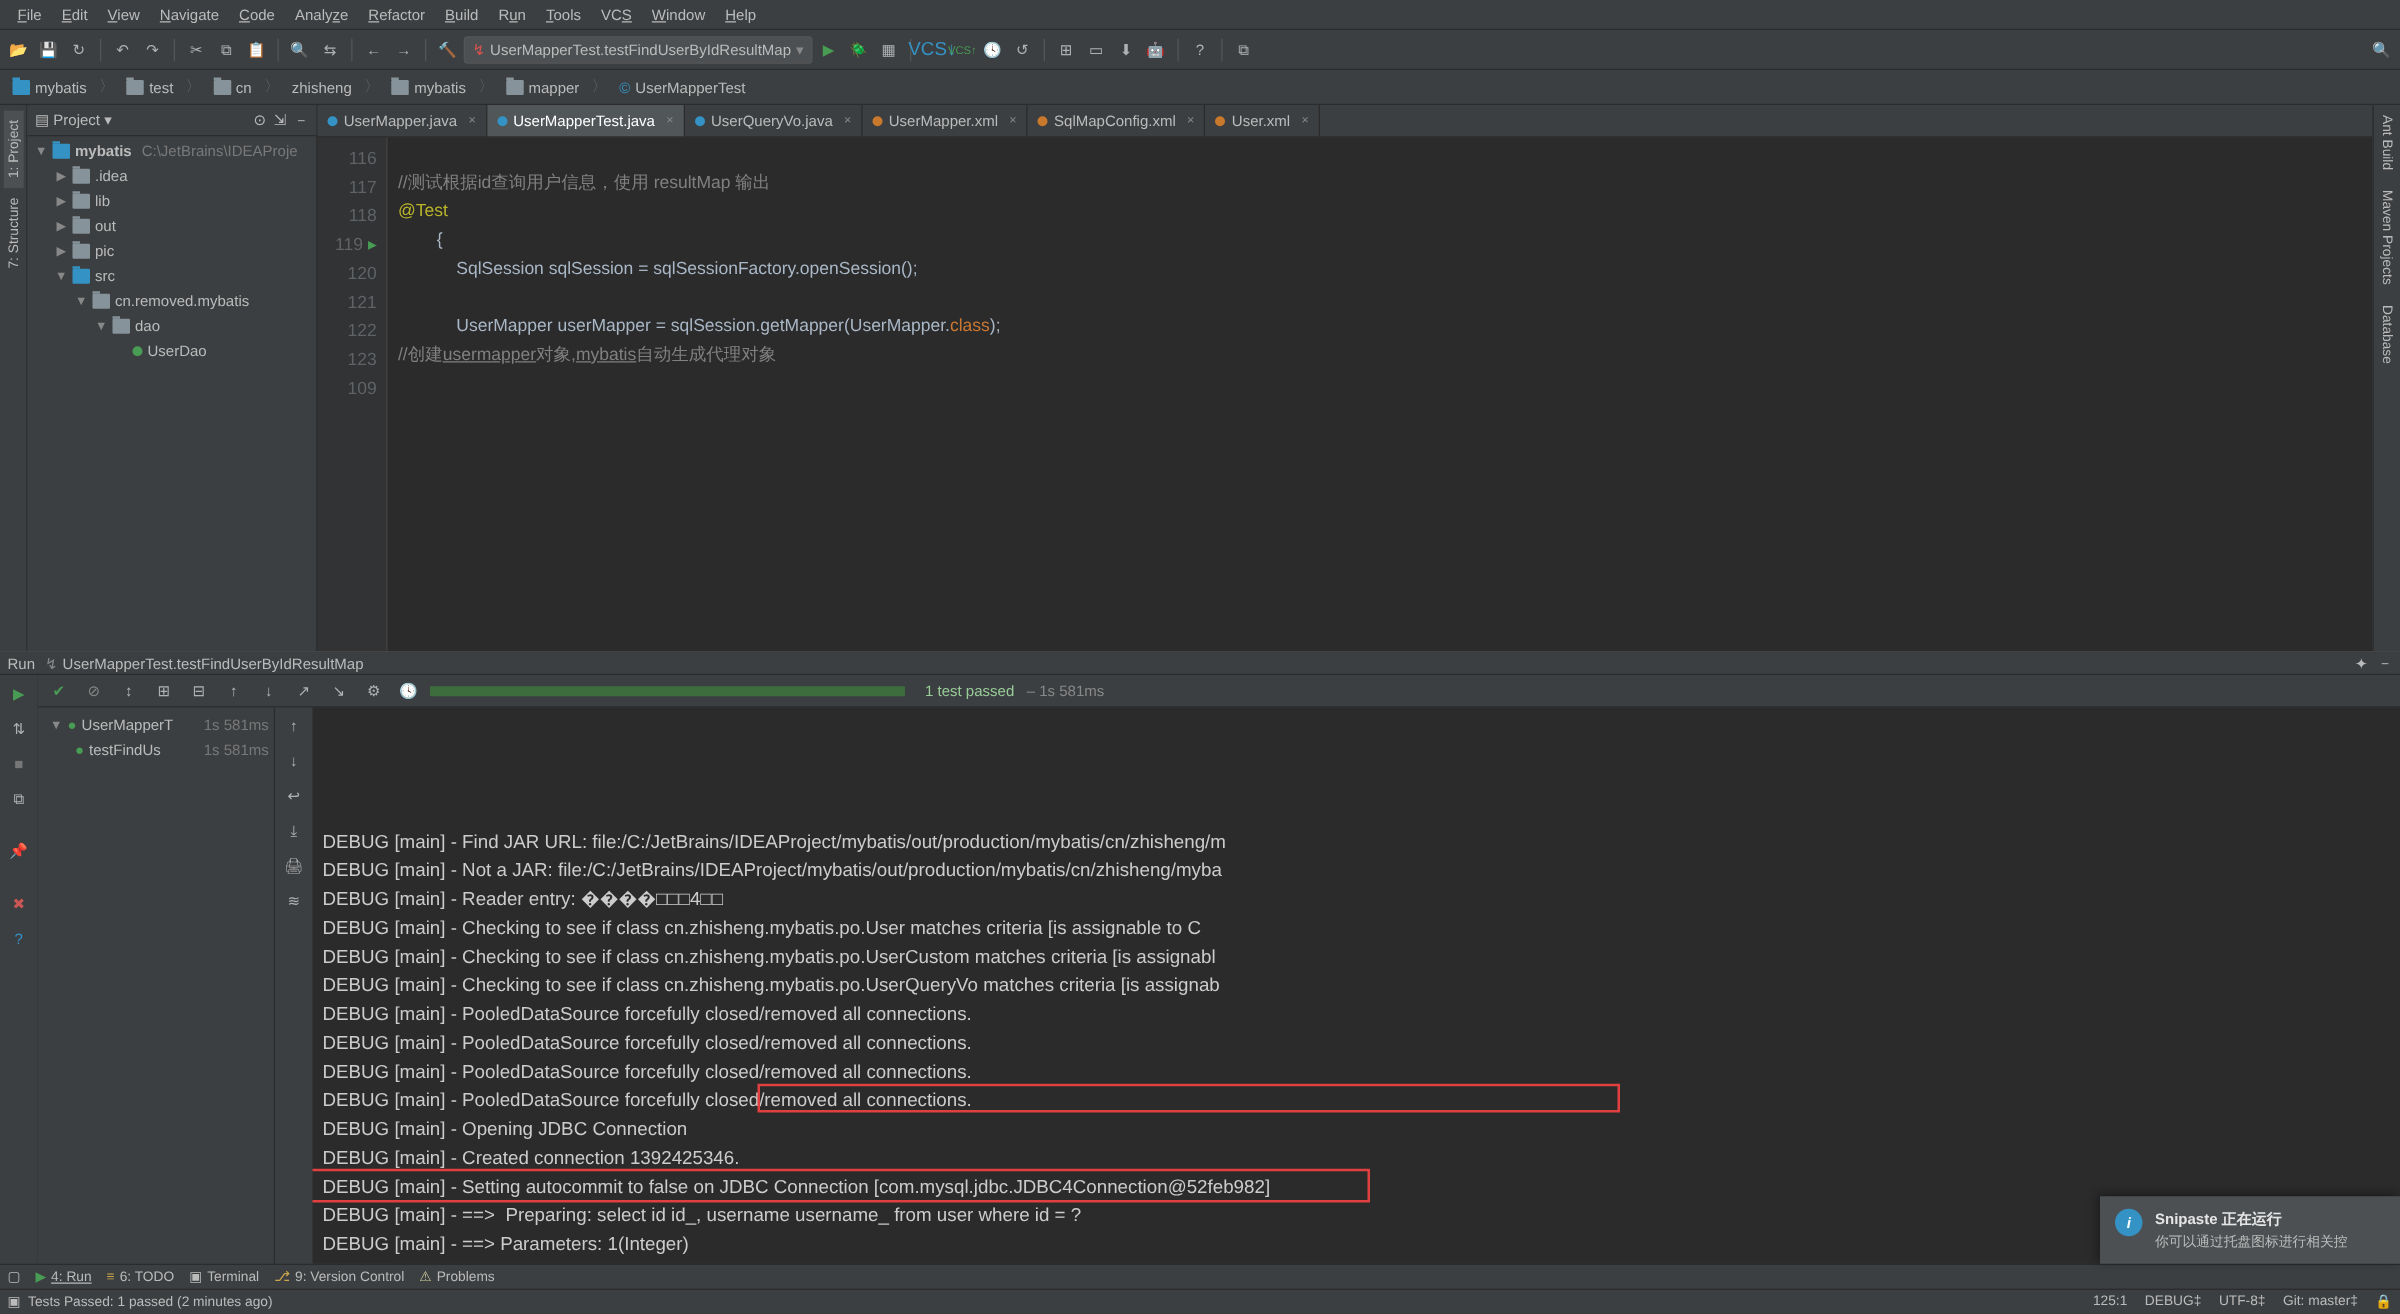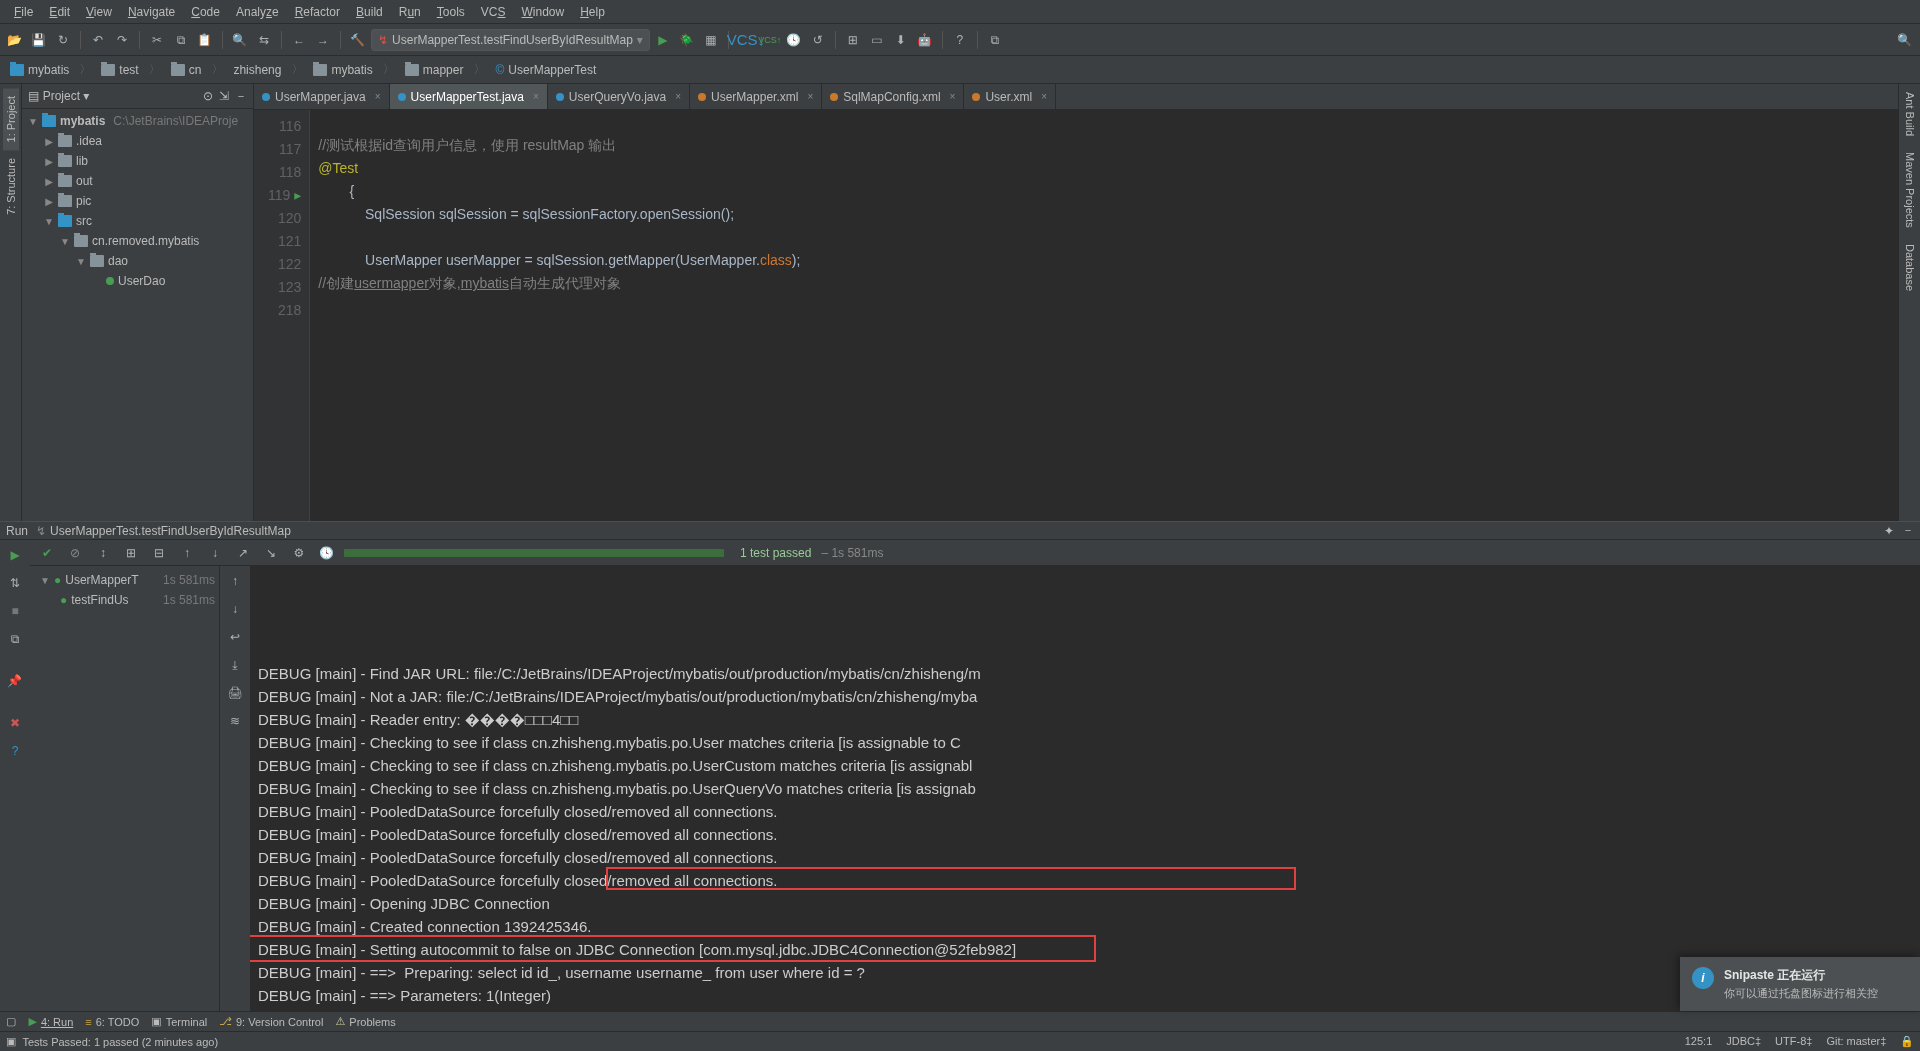--- a/index.html
+++ b/index.html
@@ -278,21 +278,21 @@
           <div class="gutter-row">
             <span>121</span>
           </div>
           <div class="gutter-row">
             <span>122</span>
           </div>
           <div class="gutter-row">
             <span>123</span>
           </div>
           <div class="gutter-row">
-            <span>218</span>
+            <span>109</span>
           </div>
         </div>
       <div class="code" id="code">
           <div class="code-line">        </div>
           <div class="code-line">        <span class="cmt">//测试根据id查询用户信息，使用 resultMap 输出</span></div>
           <div class="code-line">        <span class="anno">@Test</span></div>
           <div class="code-line">        {</div>
           <div class="code-line">            SqlSession sqlSession = sqlSessionFactory.openSession();</div>
           <div class="code-line">        </div>
           <div class="code-line">            UserMapper userMapper = sqlSession.getMapper(UserMapper.<span class="kw">class</span>);</div>
@@ -398,21 +398,21 @@
       <span style="color:#cc9">⚠</span>
       <span>Problems</span>
     </span>
 </div>
 
 <div class="status-bar">
   <span>▣</span>
   <span style="margin-left:6px">Tests Passed: 1 passed (2 minutes ago)</span>
   <span style="margin-left:auto;display:flex;gap:14px">
     <span>125:1</span>
-    <span>JDBC‡</span>
+    <span>DEBUG‡</span>
     <span>UTF-8‡</span>
     <span>Git: master‡</span>
     <span>🔒</span>
   </span>
 </div>
 
 <div class="toast">
   <div class="toast-ico">i</div>
   <div>
     <div style="color:#e5e5e5;font-weight:bold">Snipaste 正在运行</div>

